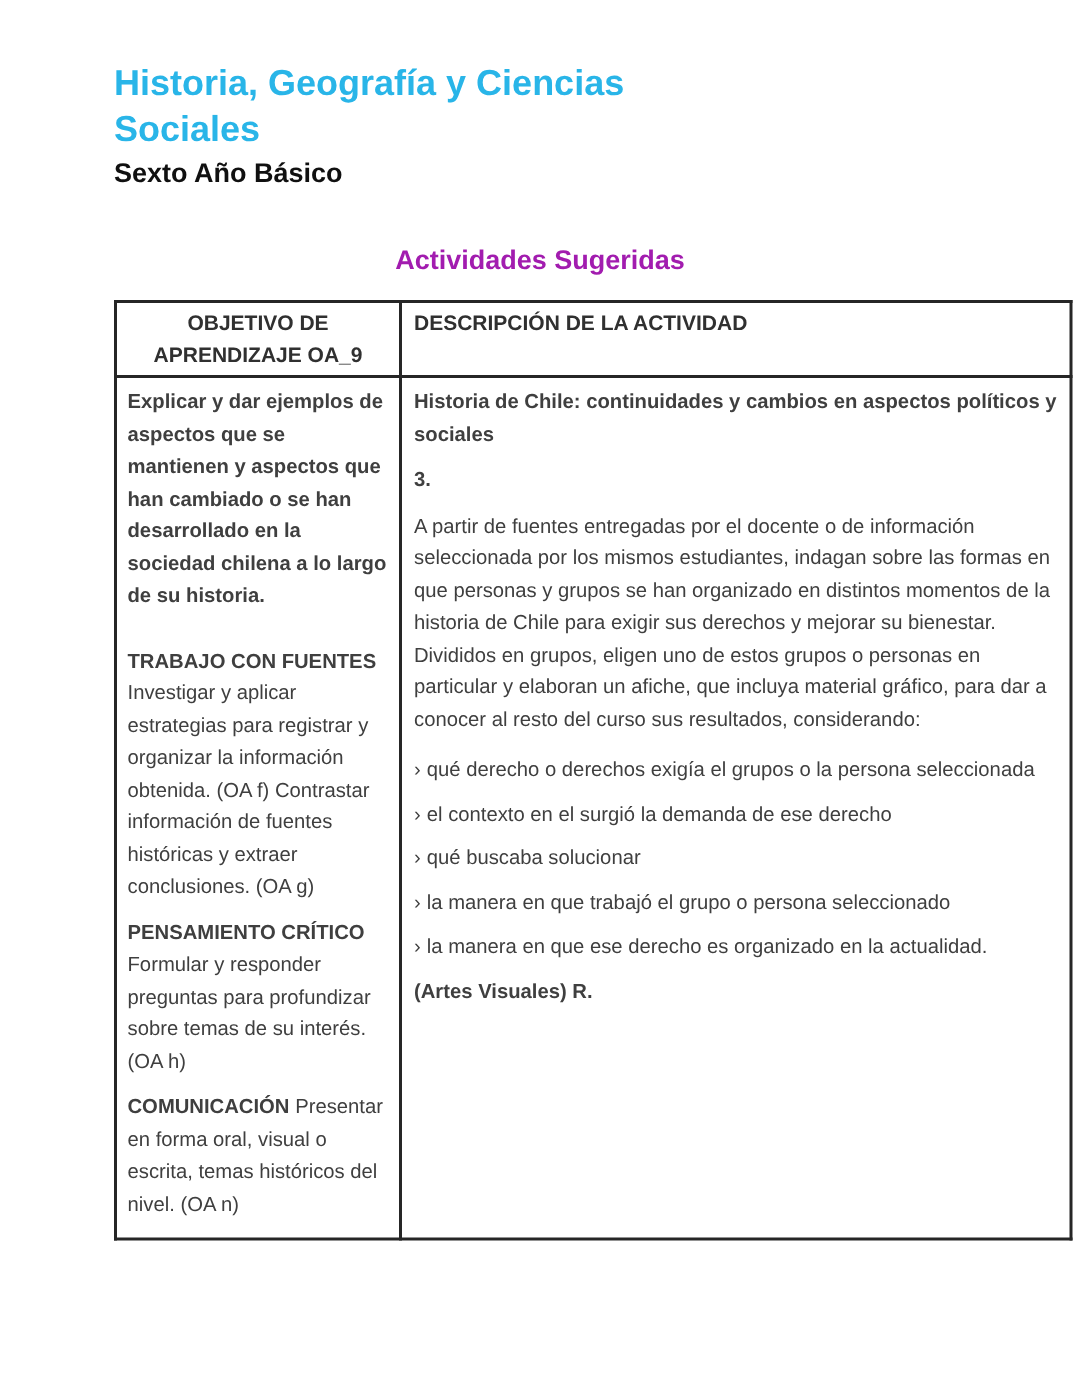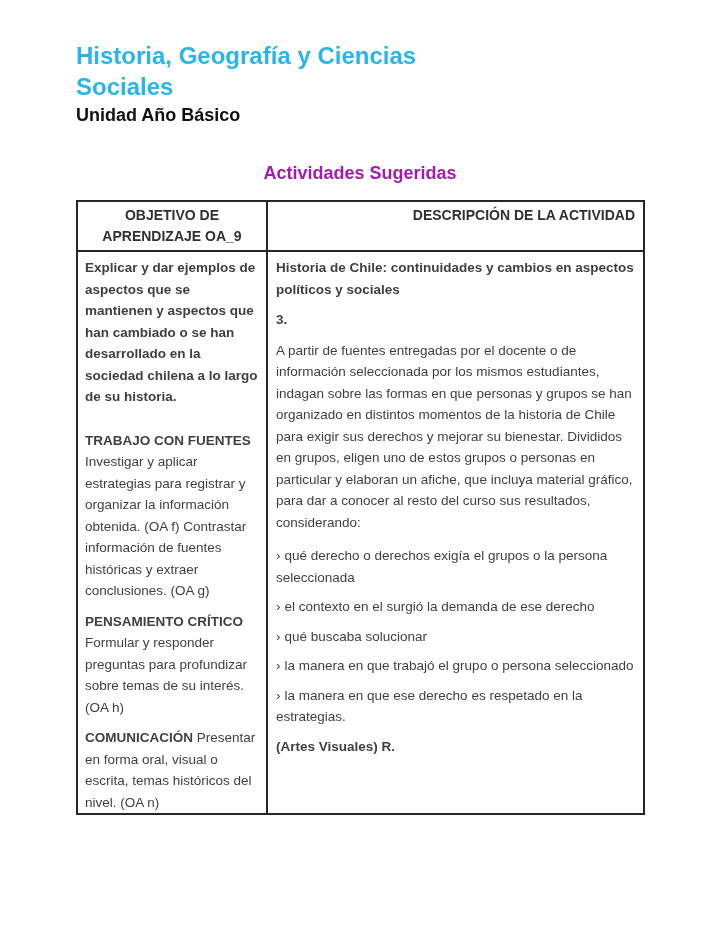--- a/index.html
+++ b/index.html
@@ -63,25 +63,25 @@
   }
   .activity-table th {
     font-size: 14px;
     line-height: 20.5px;
     color: #303030;
     font-weight: bold;
     padding: 3px 8px 4px 8px;
     height: 46px;
   }
   th.col-left  { width: 190px; text-align: center; }
-  th.col-right { width: 377px; text-align: right; }
+  th.col-right { width: 447px; text-align: left; }
   .activity-table td {
     font-size: 13.5px;
     line-height: 21.5px;
-    padding: 5px 6px 0 7px;
+    padding: 5px 6px 12px 7px;
     height: 560px;
   }
   td.cell-right { padding-left: 8px; padding-right: 6px; }
 
   .bold { font-weight: bold; }
 
   
   .objective-text { font-weight: bold; margin-bottom: 22px; }
   .skill-section { margin-bottom: 9px; }
   .skill-section:last-child { margin-bottom: 0; }
@@ -94,21 +94,21 @@
   .bullet .marker { margin-right: 4px; }
   .activity-footnote { font-weight: bold; margin-top: 1px; }
 </style>
 </head>
 <body>
 
 <div class="page">
 
   <div class="doc-header">
     <div class="doc-title">Historia, Geografía y Ciencias Sociales</div>
-    <div class="doc-subtitle">Unidad Año Básico</div>
+    <div class="doc-subtitle">Sexto Año Básico</div>
   </div>
 
   <div class="page-title">Actividades Sugeridas</div>
 
   <table class="activity-table">
     <tbody>
         <tr>
       <th class="col-left">OBJETIVO DE APRENDIZAJE OA_9</th>
       <th class="col-right">DESCRIPCIÓN DE LA ACTIVIDAD</th>
     </tr>
@@ -132,21 +132,21 @@
         <p class="activity-intro">A partir de fuentes entregadas por el docente o de información seleccionada por los mismos estudiantes, indagan sobre las formas en que personas y grupos se han organizado en distintos momentos de la historia de Chile para exigir sus derechos y mejorar su bienestar. Divididos en grupos, eligen uno de estos grupos o personas en particular y elaboran un afiche, que incluya material gráfico, para dar a conocer al resto del curso sus resultados, considerando:</p>
 
         <p class="bullet"><span class="marker">›</span><span>qué derecho o derechos exigía el grupos o la persona seleccionada</span></p>
 
         <p class="bullet"><span class="marker">›</span><span>el contexto en el surgió la demanda de ese derecho</span></p>
 
         <p class="bullet"><span class="marker">›</span><span>qué buscaba solucionar</span></p>
 
         <p class="bullet"><span class="marker">›</span><span>la manera en que trabajó el grupo o persona seleccionado</span></p>
 
-        <p class="bullet"><span class="marker">›</span><span>la manera en que ese derecho es respetado en la estrategias.</span></p>
+        <p class="bullet"><span class="marker">›</span><span>la manera en que ese derecho es organizado en la actualidad.</span></p>
 
         <p class="activity-footnote">(Artes Visuales) R.</p>
       </td>
 
     </tr>
   </tbody>
     </table>
 
 </div>
 

